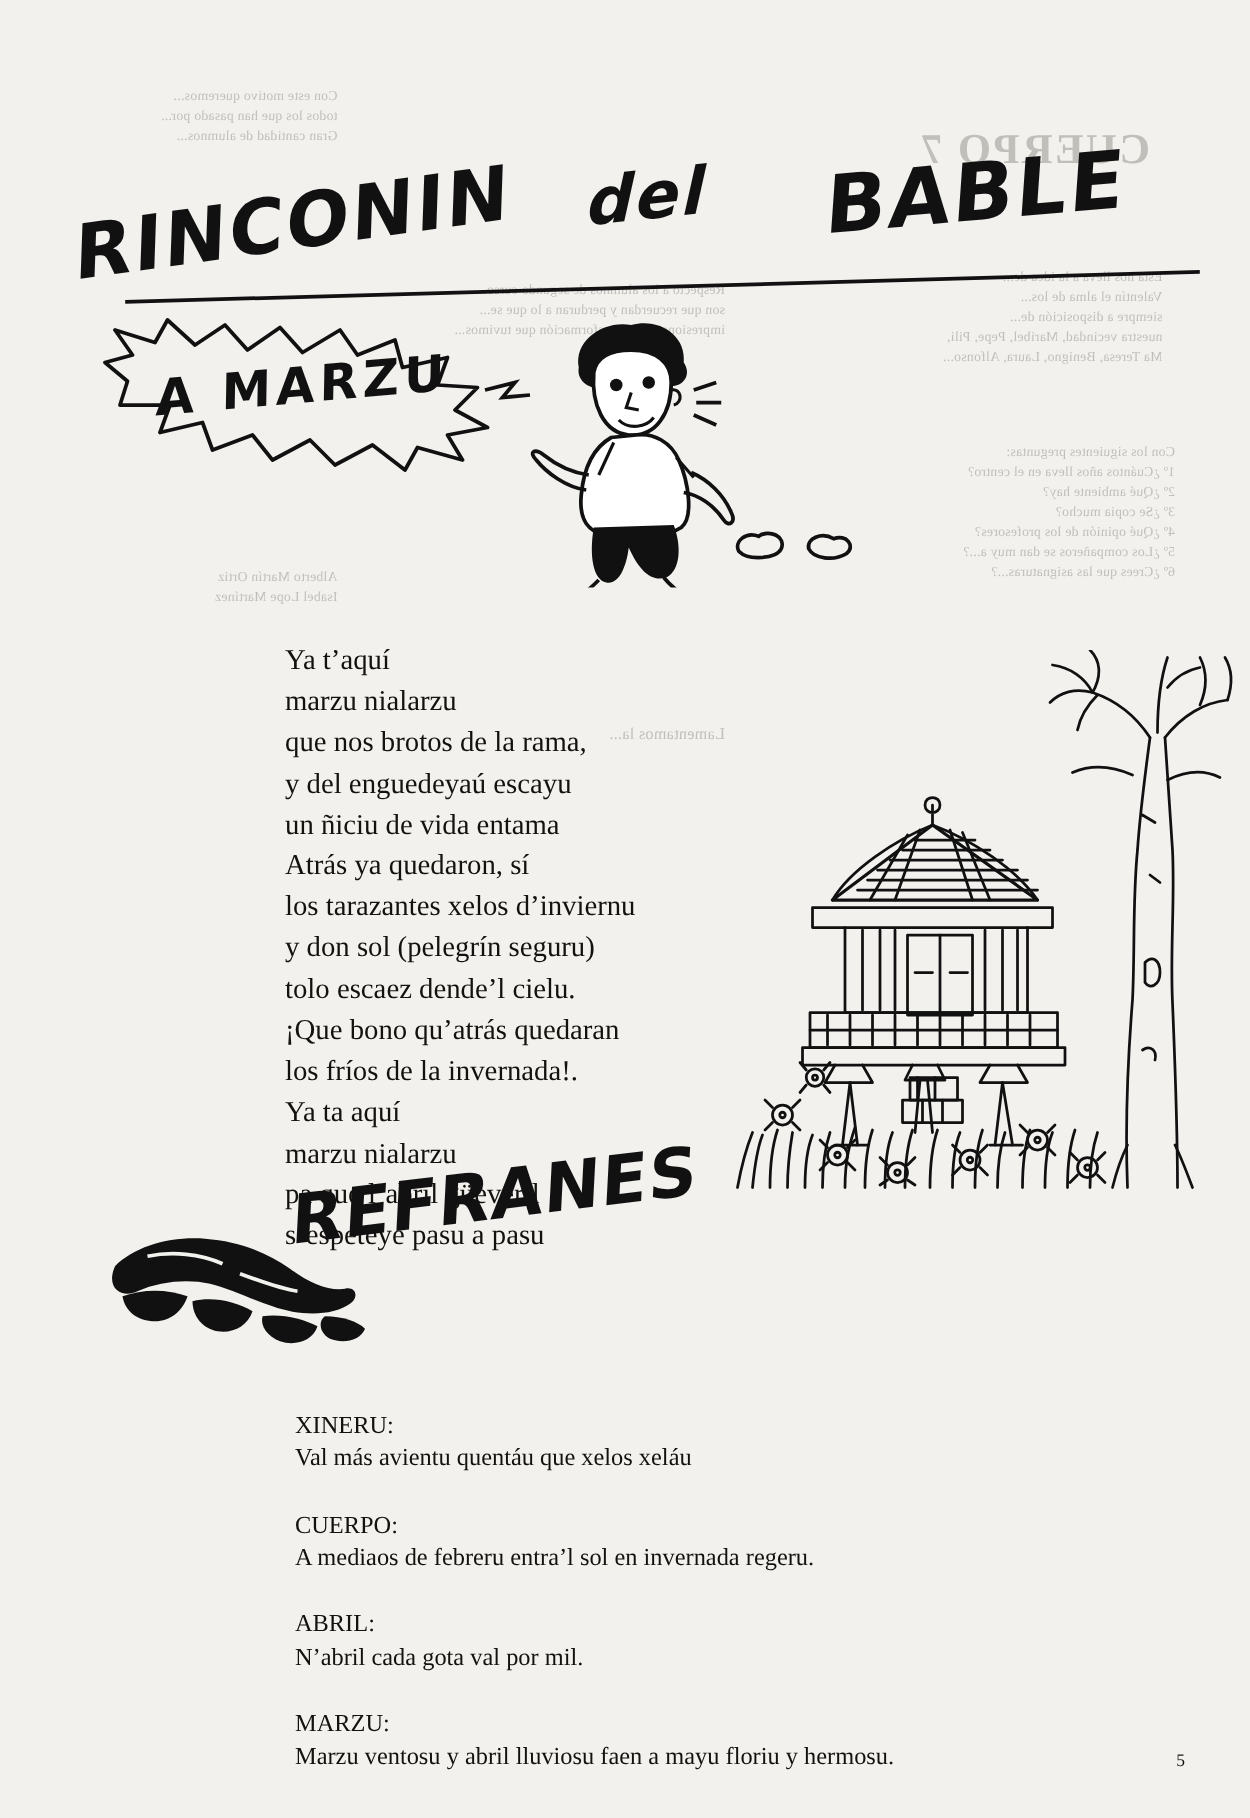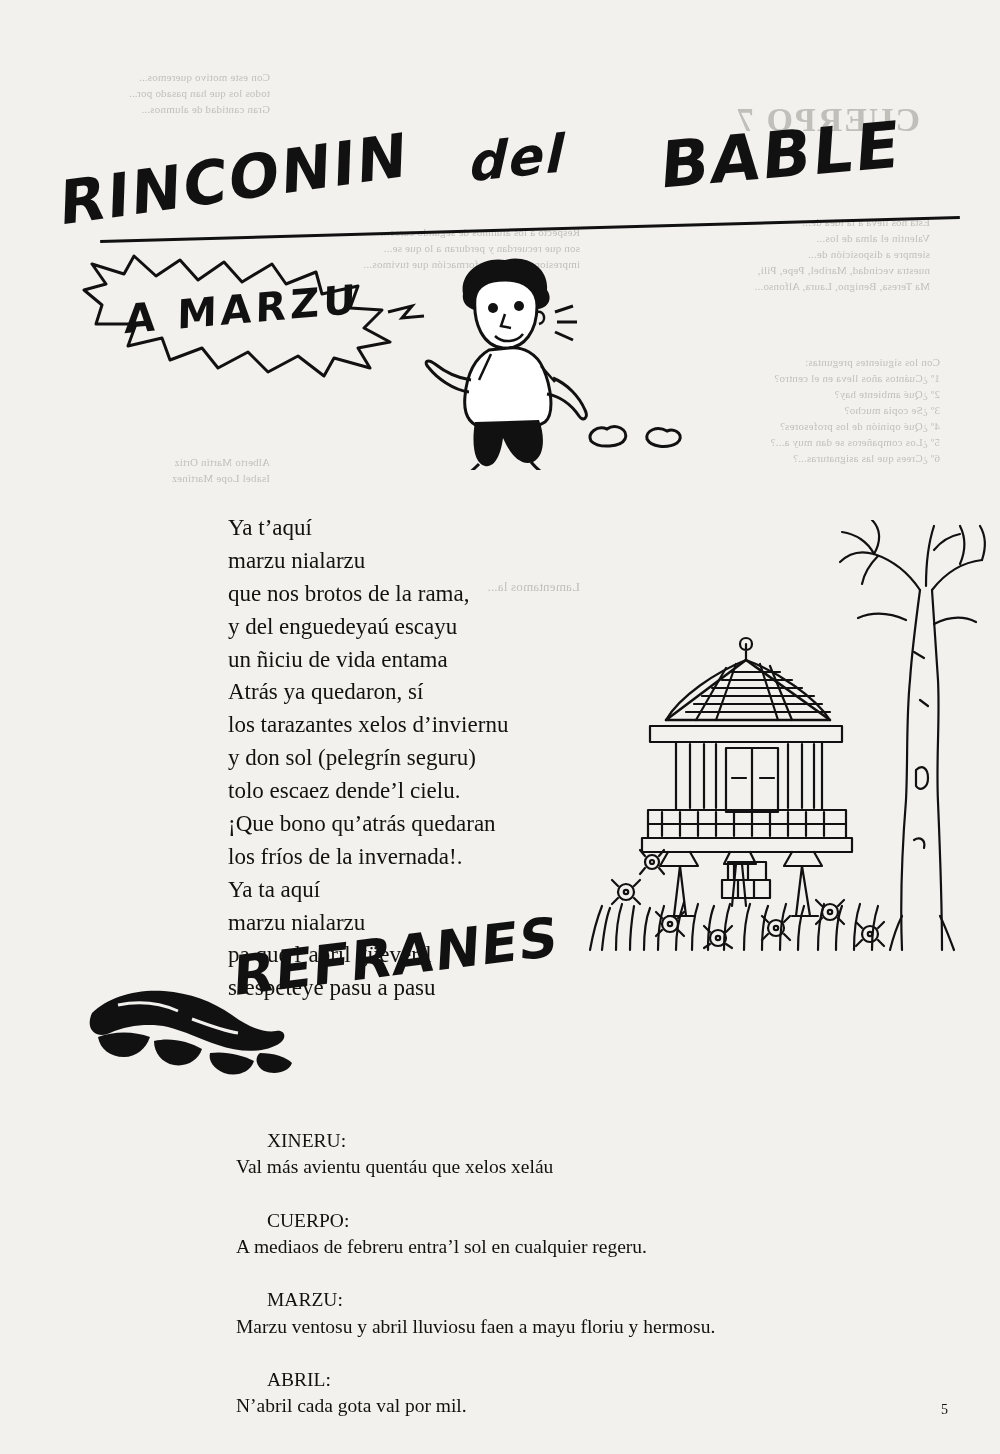--- a/index.html
+++ b/index.html
@@ -107,21 +107,21 @@
   
   .refranes {
     position: absolute;
     left: 236px;
     top: 1128px;
     width: 660px;
     font-size: 19.5px;
     line-height: 1.35;
   }
   .refran { margin-bottom: 27px; }
-  .refran-month { display: block; margin-left: 31px; }
+  .refran-month { display: block; }
   .refran-text { display: block; }
 
   .page-number {
     position: absolute;
     right: 52px;
     bottom: 36px;
     font-size: 14px;
   }
 
   .figure { position: absolute; }
@@ -361,27 +361,27 @@
     </svg>
   </div>
 
   <div class="refranes">
     <div class="refran">
       <span class="refran-month">XINERU:</span>
       <span class="refran-text">Val más avientu quentáu que xelos xeláu</span>
     </div>
     <div class="refran">
       <span class="refran-month">CUERPO:</span>
-      <span class="refran-text">A mediaos de febreru entra’l sol en cualquier regeru.</span>
+      <span class="refran-text">A mediaos de febreru entra’l sol en invernada regeru.</span>
+    </div>
+    <div class="refran">
+      <span class="refran-month">ABRIL:</span>
+      <span class="refran-text">N’abril cada gota val por mil.</span>
     </div>
     <div class="refran">
       <span class="refran-month">MARZU:</span>
       <span class="refran-text">Marzu ventosu y abril lluviosu faen a mayu floriu y hermosu.</span>
     </div>
-    <div class="refran">
-      <span class="refran-month">ABRIL:</span>
-      <span class="refran-text">N’abril cada gota val por mil.</span>
-    </div>
   </div>
 
   <div class="page-number">5</div>
 
 </div>
 
 </body></html>

